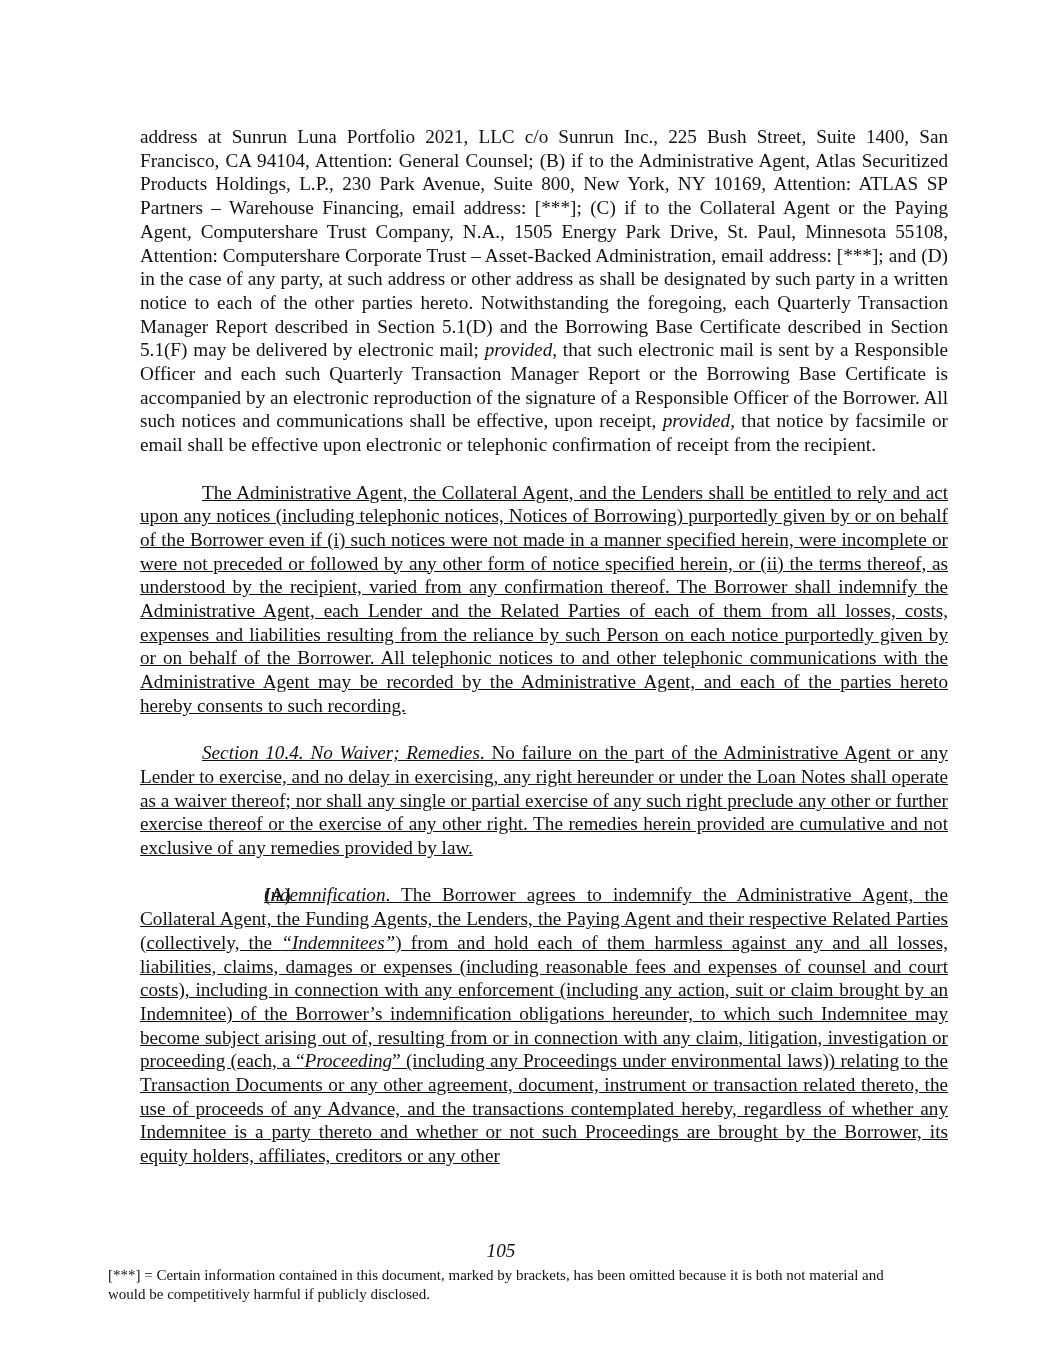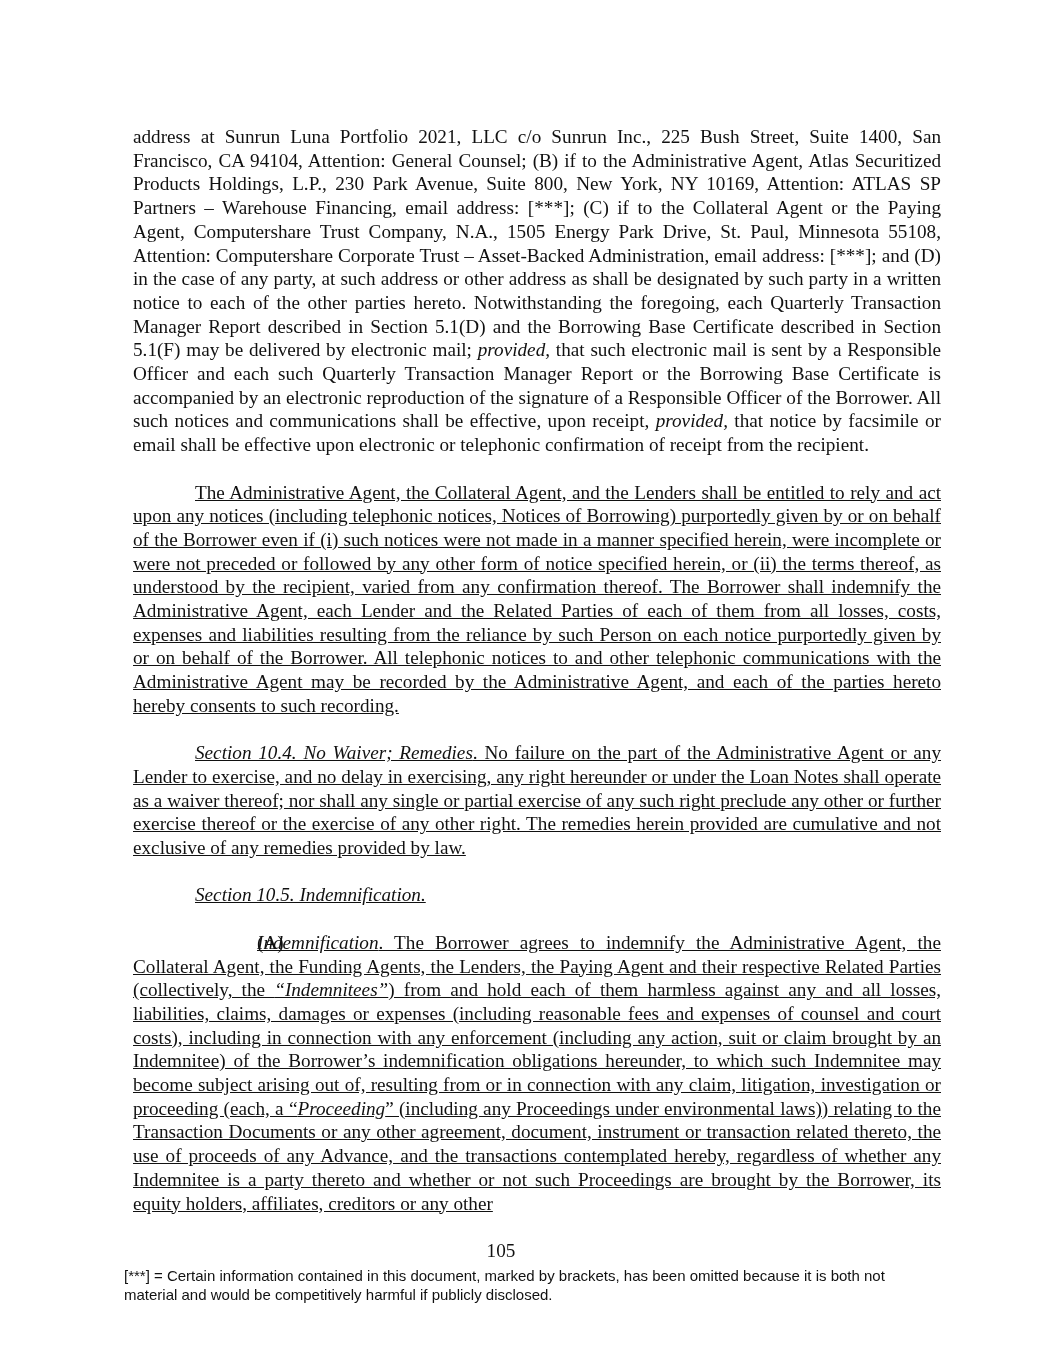--- a/index.html
+++ b/index.html
@@ -1,40 +1,39 @@
 <!DOCTYPE html>
 <html><head>
 <meta charset="utf-8">
 <style>
   html, body { margin: 0; padding: 0; background: #ffffff; }
   body { width: 1055px; height: 1365px; position: relative; overflow: hidden; }
   .page {
-    position: absolute; left: 133px; top: 125px; width: 808px;
+    position: absolute; left: 140px; top: 125px; width: 808px;
     font-family: "Liberation Serif", serif; font-size: 19.2px; line-height: 23.7px;
     color: #111111; text-align: justify;
   }
   .page p { margin: 0 0 23.7px 0; }
   .indent { text-indent: 62px; text-decoration: underline; }
   .sec-title { font-style: italic; }
   .tab { display: inline-block; width: 62px; }
   .num { position: absolute; left: 0; width: 1002px; top: 1240px; text-align: center;
-    font-family: "Liberation Serif", serif; font-size: 19.2px; color: #111; }
-  .footnote { position: absolute; left: 124px; top: 1266px; width: 810px;
-    font-family: Liberation Sans, sans-serif; font-size: 15px; line-height: 19px; color: #111; }
+    font-family: "Liberation Serif", serif; font-size: 19.2px; color: #111; font-style: italic; }
+  .footnote { position: absolute; left: 108px; top: 1266px; width: 810px;
+    font-family: Liberation Serif, serif; font-size: 15px; line-height: 19px; color: #111; }
   em { font-style: italic; }
 </style>
 </head>
 <body>
 
 <div class="page">
   <p><span>address at Sunrun Luna Portfolio 2021, LLC c/o Sunrun Inc., 225 Bush Street, Suite 1400, San Francisco, CA 94104, Attention: General Counsel; (B) if to the Administrative Agent, Atlas Securitized Products Holdings, L.P., 230 Park Avenue, Suite 800, New York, NY 10169, Attention:  ATLAS SP Partners – Warehouse Financing, email address:  [***]; (C) if to the Collateral Agent or the Paying Agent, Computershare Trust Company, N.A., 1505 Energy Park Drive, St. Paul, Minnesota 55108, Attention: Computershare Corporate Trust – Asset-Backed Administration, email address: [***]; and (D) in the case of any party, at such address or other address as shall be designated by such party in a written notice to each of the other parties hereto. Notwithstanding the foregoing, each Quarterly Transaction Manager Report described in Section 5.1(D) and the Borrowing Base Certificate described in Section 5.1(F) may be delivered by electronic mail; </span><em>provided,</em><span> that such electronic mail is sent by a Responsible Officer and each such Quarterly Transaction Manager Report or the Borrowing Base Certificate is accompanied by an electronic reproduction of the signature of a Responsible Officer of the Borrower.  All such notices and communications shall be effective, upon receipt, </span><em>provided,</em><span> that notice by facsimile or email shall be effective upon electronic or telephonic confirmation of receipt from the recipient.</span></p>
 
   <p class="indent"><span>The Administrative Agent, the Collateral Agent, and the Lenders shall be entitled to rely and act upon any notices (including telephonic notices, Notices of Borrowing) purportedly given by or on behalf of the Borrower even if (i) such notices were not made in a manner specified herein, were incomplete or were not preceded or followed by any other form of notice specified herein, or (ii) the terms thereof, as understood by the recipient, varied from any confirmation thereof.  The Borrower shall indemnify the Administrative Agent, each Lender and the Related Parties of each of them from all losses, costs, expenses and liabilities resulting from the reliance by such Person on each notice purportedly given by or on behalf of the Borrower.  All telephonic notices to and other telephonic communications with the Administrative Agent may be recorded by the Administrative Agent, and each of the parties hereto hereby consents to such recording.</span></p>
 
   <p class="indent"><span class="sec-title">Section 10.4.   No Waiver; Remedies</span><span>.  No failure on the part of the Administrative Agent or any Lender to exercise, and no delay in exercising, any right hereunder or under the Loan Notes shall operate as a waiver thereof; nor shall any single or partial exercise of any such right preclude any other or further exercise thereof or the exercise of any other right.  The remedies herein provided are cumulative and not exclusive of any remedies provided by law.</span></p>
 
-  <p class="indent"><span class="sec-title">Section 10.5.   Indemnification.</span></p>
 
   <p class="indent"><span class="tab">(A)</span><em>Indemnification</em><span>.  The Borrower agrees to indemnify the Administrative Agent, the Collateral Agent, the Funding Agents, the Lenders, the Paying Agent and their respective Related Parties (collectively, the </span><em>“Indemnitees”</em><span>) from and hold each of them harmless against any and all losses, liabilities, claims, damages or expenses (including reasonable fees and expenses of counsel and court costs), including in connection with any enforcement (including any action, suit or claim brought by an Indemnitee) of the Borrower’s indemnification obligations hereunder, to which such Indemnitee may become subject arising out of, resulting from or in connection with any claim, litigation, investigation or proceeding (each, a “</span><em>Proceeding</em><span>” (including any Proceedings under environmental laws)) relating to the Transaction Documents or any other agreement, document, instrument or transaction related thereto, the use of proceeds of any Advance, and the transactions contemplated hereby, regardless of whether any Indemnitee is a party thereto and whether or not such Proceedings are brought by the Borrower, its equity holders, affiliates, creditors or any other</span></p>
 </div>
 
 <div class="num">105</div>
 <div class="footnote">[***] = Certain information contained in this document, marked by brackets, has been omitted because it is both not material and would be competitively harmful if publicly disclosed.</div>
 
 </body></html>

